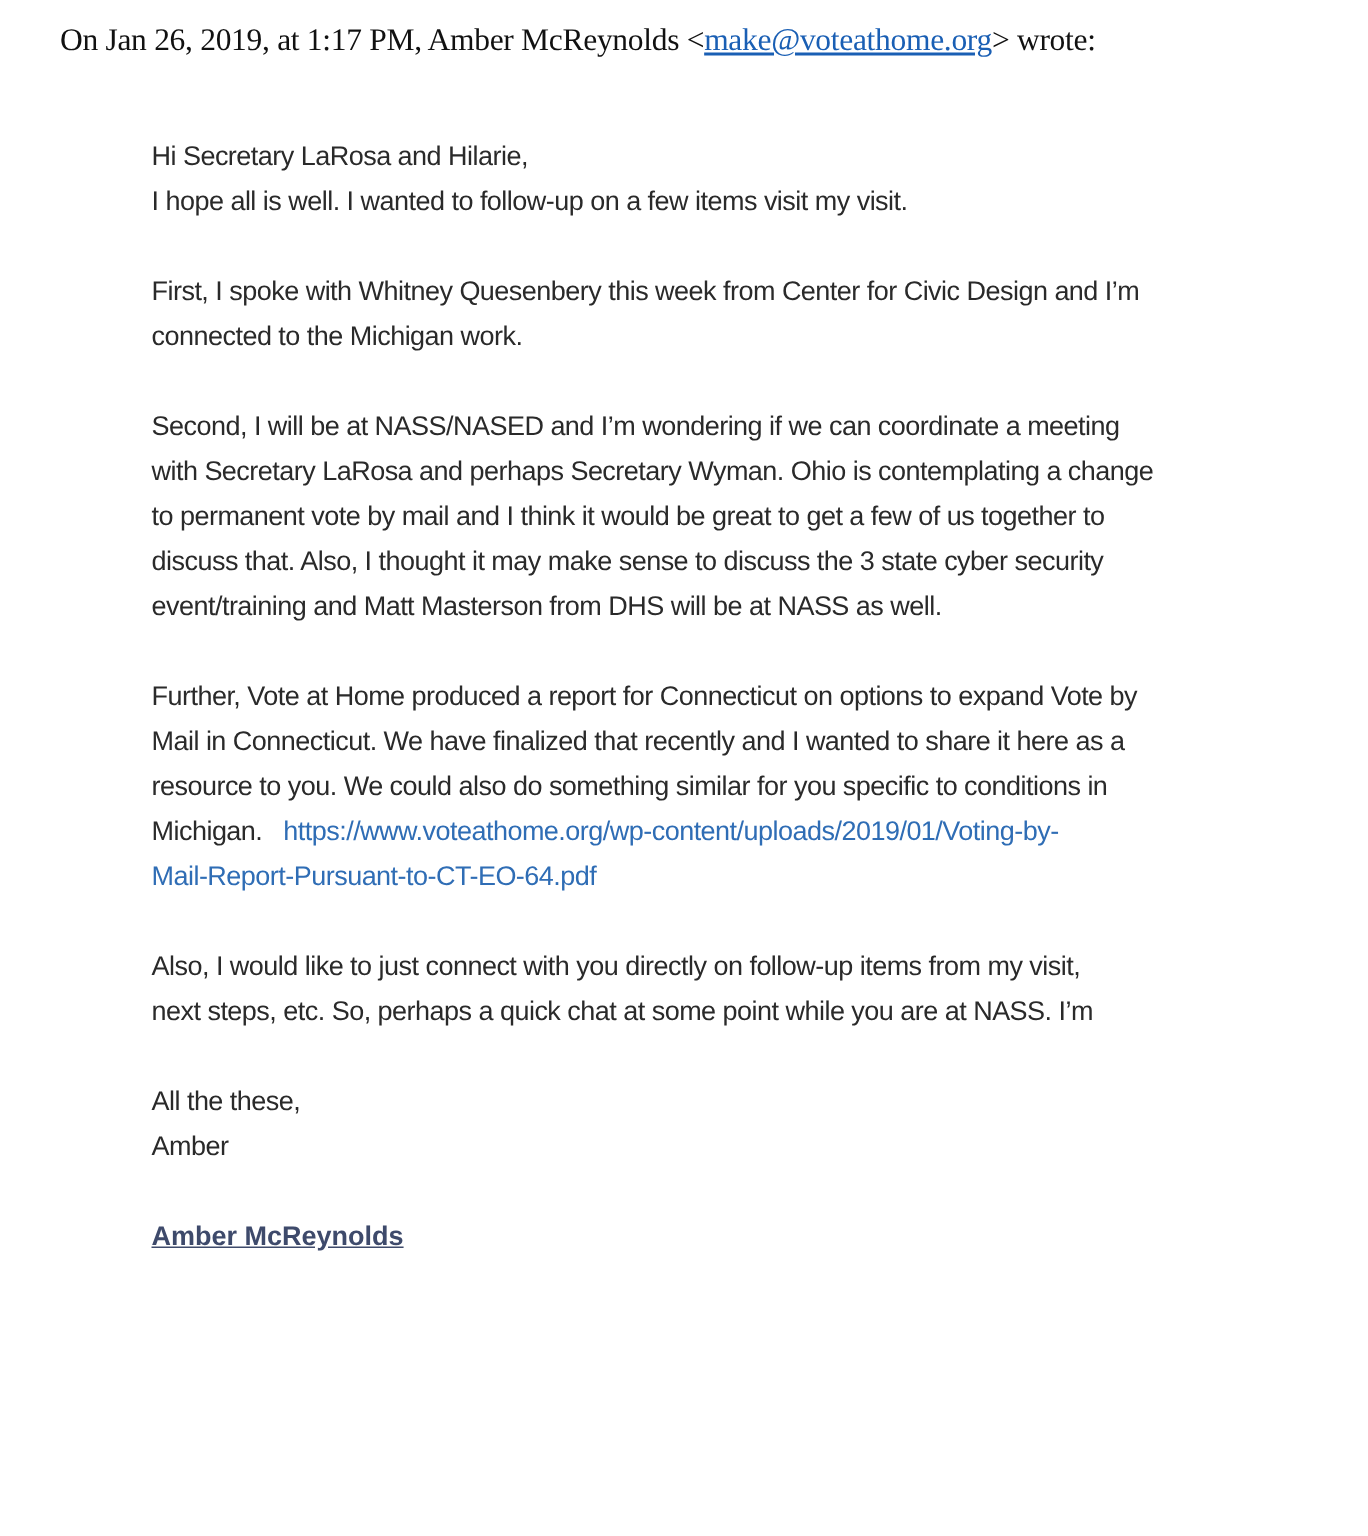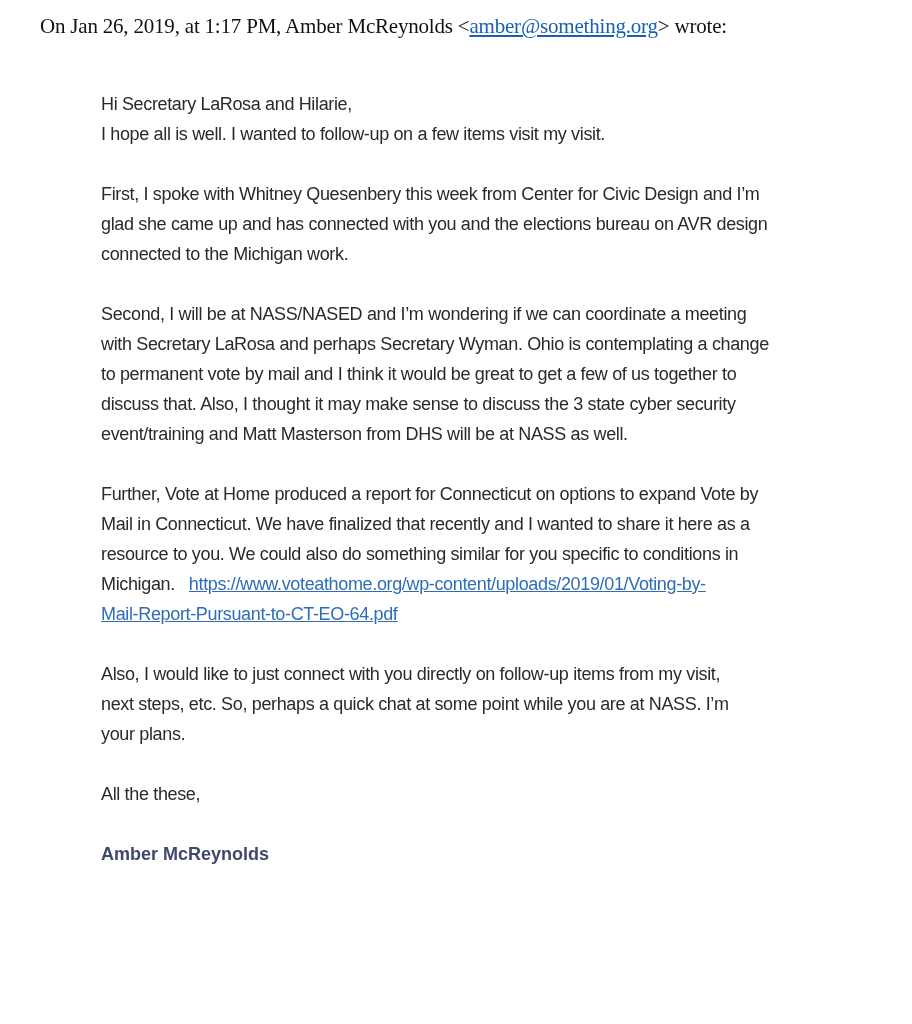--- a/index.html
+++ b/index.html
@@ -36,47 +36,46 @@
       font-family: "Liberation Sans", sans-serif;
       font-size: 18px;
       line-height: 30px;
       color: #2a2a2a;
       letter-spacing: -0.35px;
     }
     .para { margin: 0 0 30px 0; }
     .line { display: block; white-space: nowrap; }
     a.link {
       color: #2f6db5;
-      text-decoration: underline;
     }
     .sig-name {
       font-family: "Liberation Sans", sans-serif;
       font-weight: bold;
       font-size: 18px;
       color: #3e4a6b;
       margin-top: 6px;
       letter-spacing: 0px;
+      text-decoration: underline;
     }
   </style>
 </head>
 <body>
 
 <div class="header">
-  <span>On Jan 26, 2019, at 1:17 PM, Amber McReynolds &lt;</span><a>amber@something.org</a><span>&gt; wrote:</span>
+  <span>On Jan 26, 2019, at 1:17 PM, Amber McReynolds &lt;</span><a>make@voteathome.org</a><span>&gt; wrote:</span>
 </div>
 
 <div class="body">
   <div class="para">
     <span class="line">Hi Secretary LaRosa and Hilarie,</span>
     <span class="line">I hope all is well.  I wanted to follow-up on a few items visit my visit.</span>
   </div>
 
   <div class="para">
     <span class="line">First, I spoke with Whitney Quesenbery this week from Center for Civic Design and I’m</span>
-    <span class="line">glad she came up and has connected with you and the elections bureau on AVR design</span>
     <span class="line">connected to the Michigan work.</span>
   </div>
 
   <div class="para">
     <span class="line">Second, I will be at NASS/NASED and I’m wondering if we can coordinate a meeting</span>
     <span class="line">with Secretary LaRosa and perhaps Secretary Wyman.  Ohio is contemplating a change</span>
     <span class="line">to permanent vote by mail and I think it would be great to get a few of us together to</span>
     <span class="line">discuss that.  Also, I thought it may make sense to discuss the 3 state cyber security</span>
     <span class="line">event/training and Matt Masterson from DHS will be at NASS as well.</span>
   </div>
@@ -85,21 +84,21 @@
     <span class="line">Further, Vote at Home produced a report for Connecticut on options to expand Vote by</span>
     <span class="line">Mail in Connecticut.  We have finalized that recently and I wanted to share it here as a</span>
     <span class="line">resource to you.  We could also do something similar for you specific to conditions in</span>
     <span class="line"><span style="white-space:pre">Michigan.   </span><a class="link">https://www.voteathome.org/wp-content/uploads/2019/01/Voting-by-</a></span>
     <span class="line"><a class="link">Mail-Report-Pursuant-to-CT-EO-64.pdf</a></span>
   </div>
 
   <div class="para">
     <span class="line">Also, I would like to just connect with you directly on follow-up items from my visit,</span>
     <span class="line">next steps, etc. So, perhaps a quick chat at some point while you are at NASS.  I’m</span>
-    <span class="line">your plans.</span>
   </div>
 
   <div class="para">
     <span class="line">All the these,</span>
+    <span class="line">Amber</span>
   </div>
 
   <div class="sig-name">Amber McReynolds</div>
 </div>
 
 </body></html>

